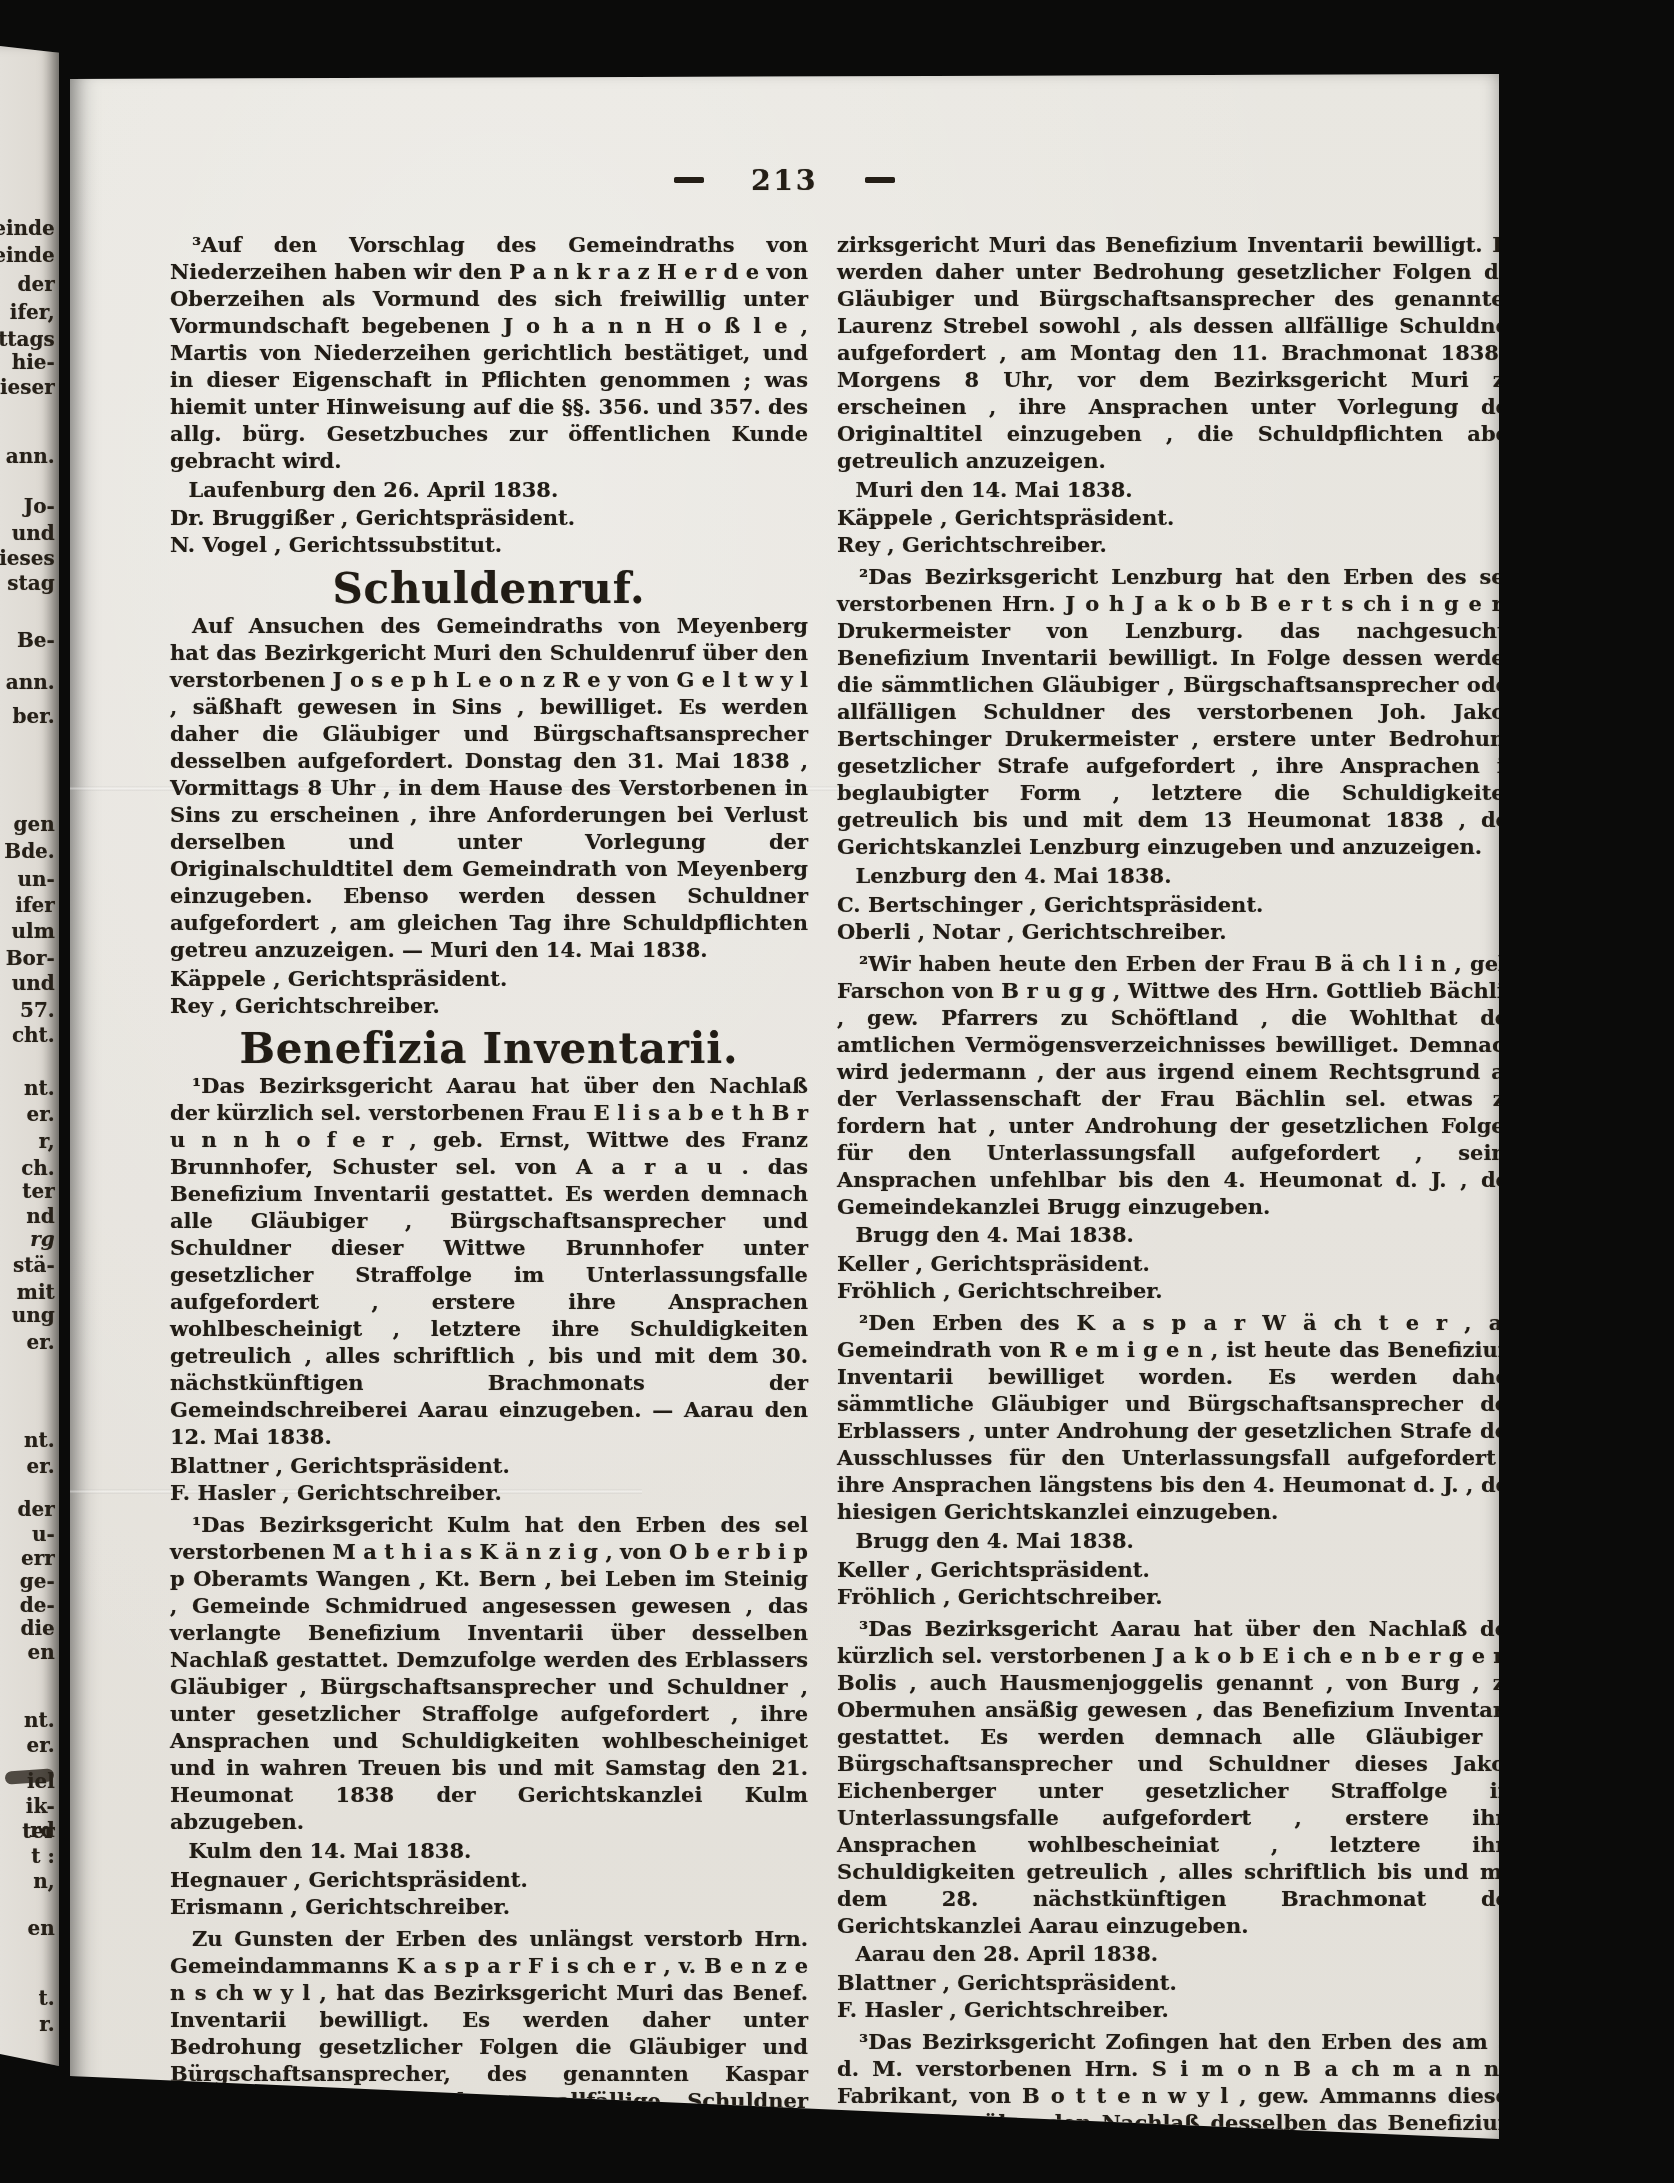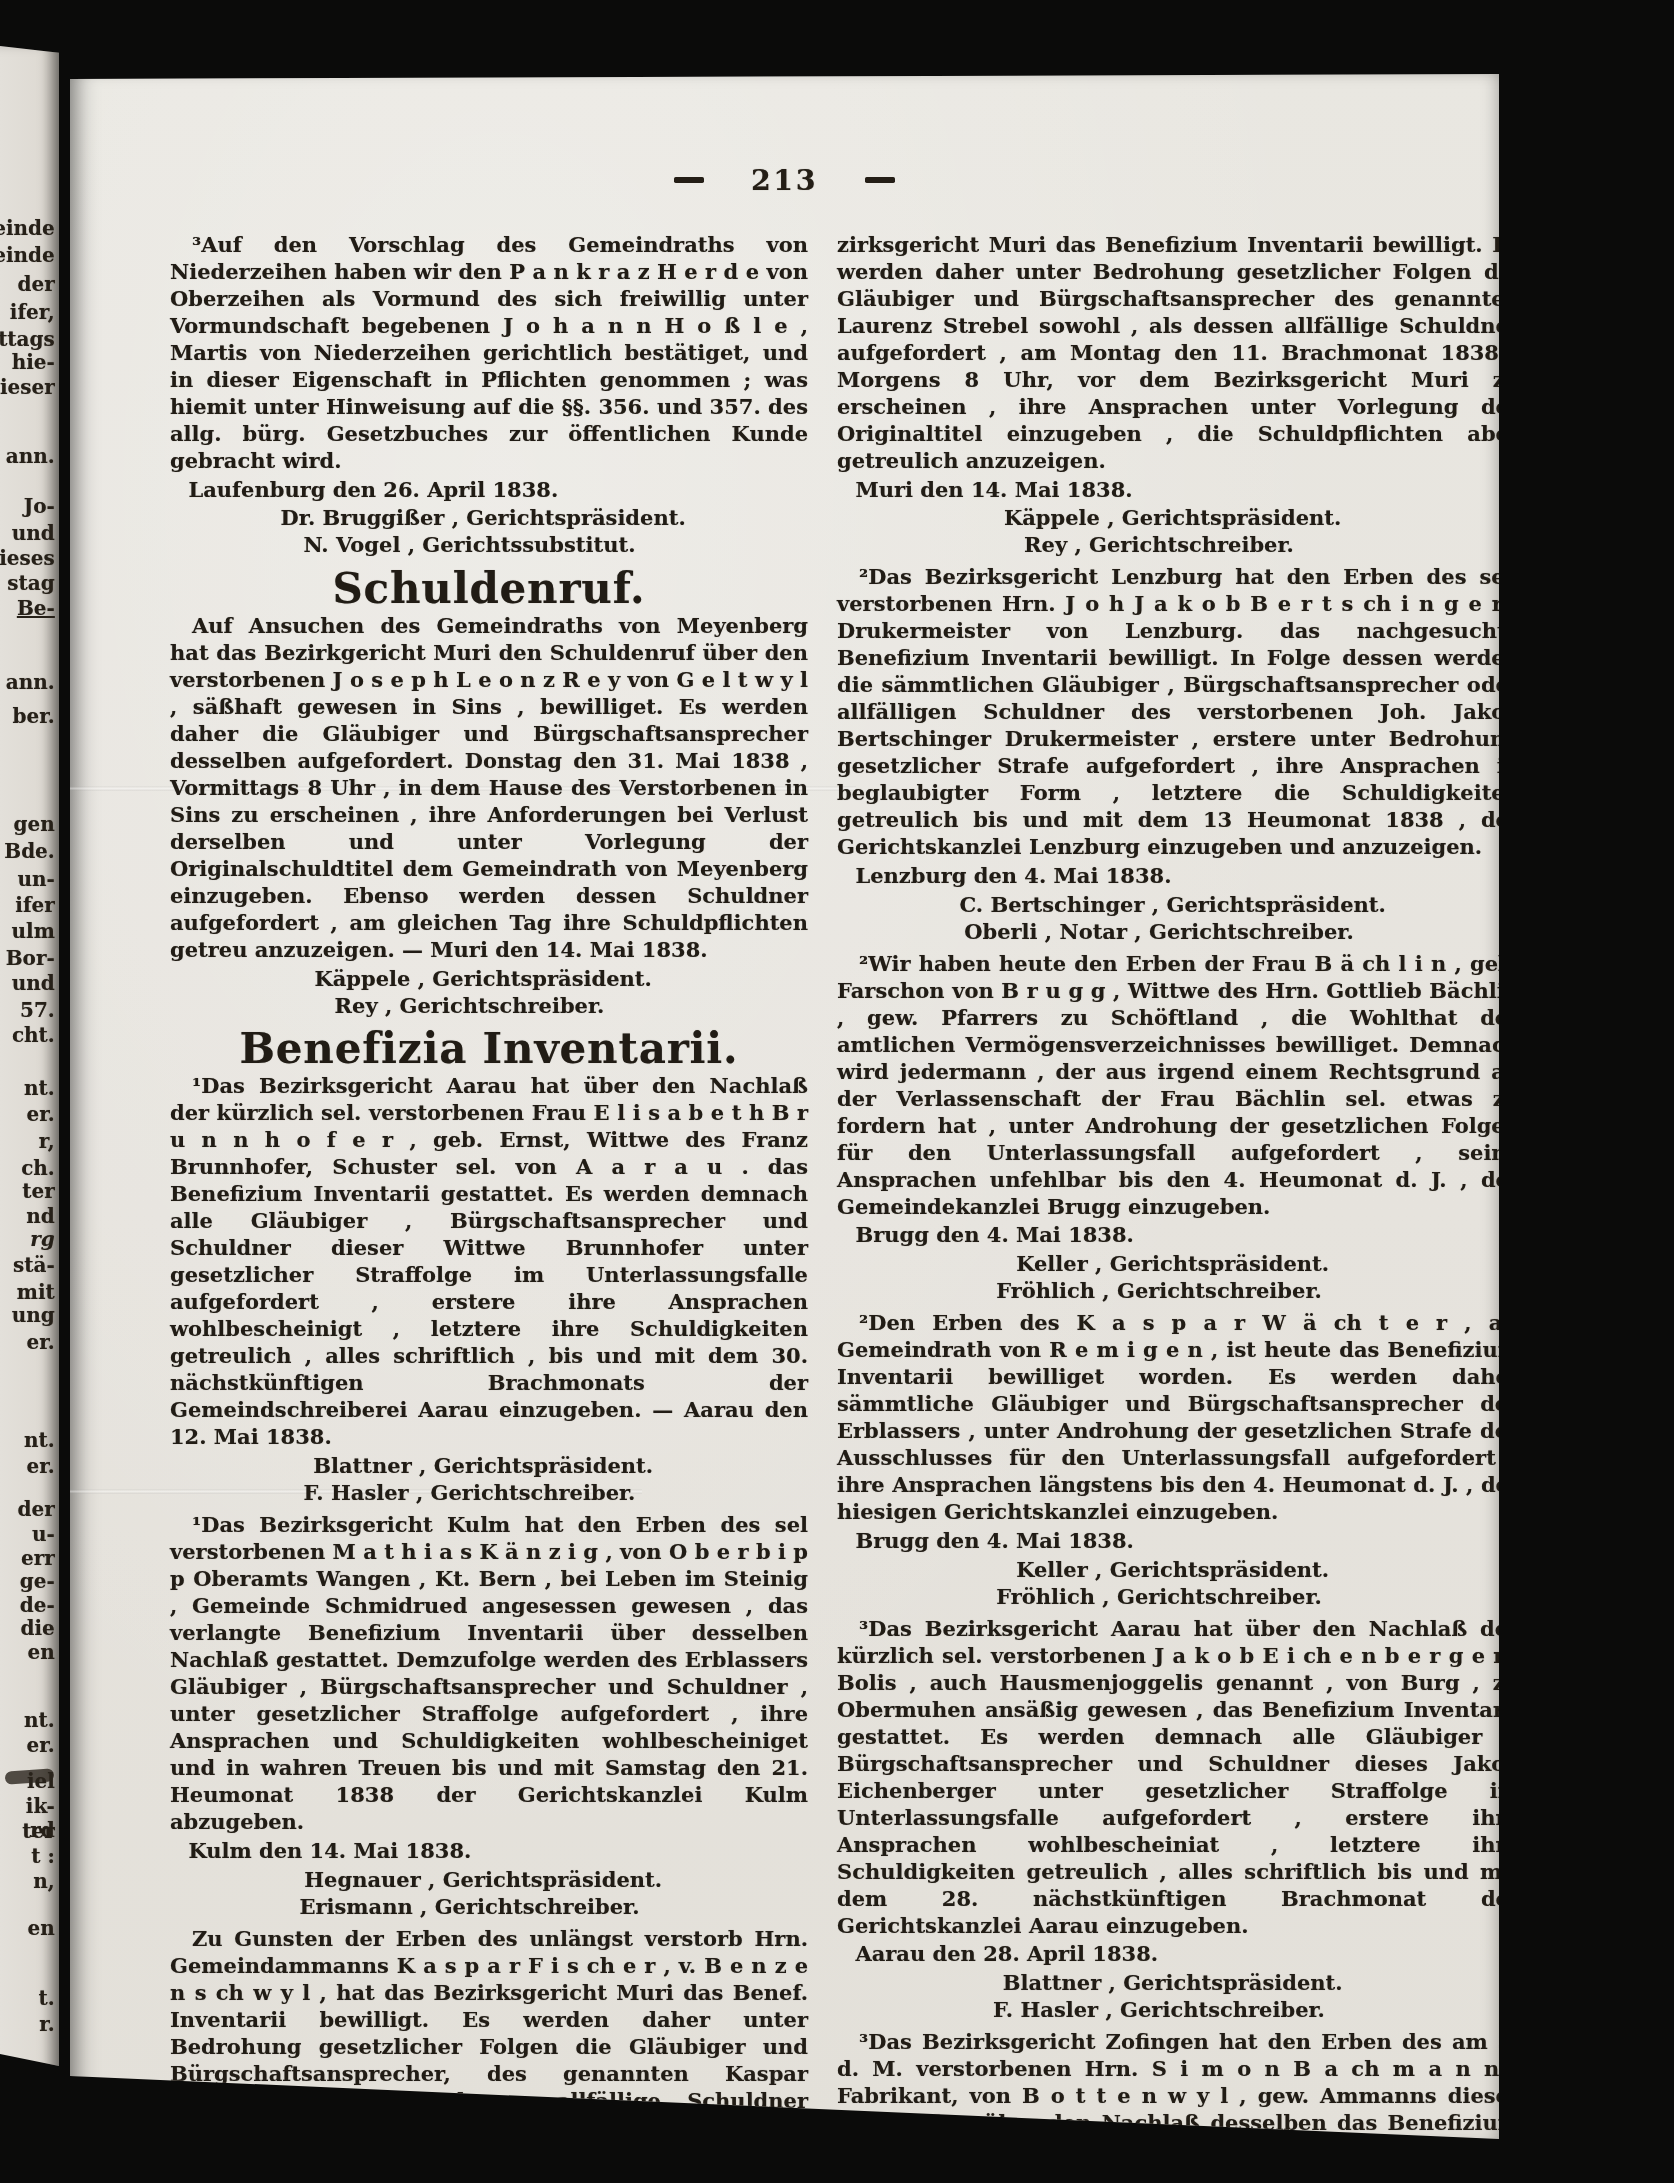--- a/index.html
+++ b/index.html
@@ -64,42 +64,42 @@
   .col-right{left:767px;width:683px;}
   .para{margin:5px 0 0 0;text-indent:22px;}
   .para.no-indent{text-indent:0;}
   .dateline{margin:1.7px 0 0 0;text-indent:18.4px;}
   .heading{
     margin:11.7px 0 5px 0;
     font-size:42px;line-height:37px;font-weight:700;
     text-align:center;letter-spacing:0.8px;
   }
   .sigs{margin:1.7px 0 0 0;}
-  .sig{margin:0;text-align:center;}
+  .sig{margin:0;text-align:left;}
   .sig-president{padding-right:11.7px;}
   .sig-clerk{padding-right:39px;}
 </style>
 </head>
 <body>
 
 <div class="prev-page">
   <div id="frag-container">
       <span class="prev-frag" style="top: 170px;">einde</span>
       <span class="prev-frag" style="top: 197px;">einde</span>
       <span class="prev-frag" style="top: 226px;">der</span>
       <span class="prev-frag" style="top: 254px;">ifer,</span>
       <span class="prev-frag" style="top: 281px;">ttags</span>
       <span class="prev-frag" style="top: 304px;">hie-</span>
       <span class="prev-frag" style="top: 329px;">ieser</span>
       <span class="prev-frag" style="top: 398px;">ann.</span>
       <span class="prev-frag" style="top: 448px;">Jo-</span>
       <span class="prev-frag" style="top: 475px;">und</span>
       <span class="prev-frag" style="top: 500px;">ieses</span>
       <span class="prev-frag" style="top: 525px;">stag</span>
-      <span class="prev-frag" style="top: 550px; text-decoration: underline;">Be-</span>
+      <span class="prev-frag" style="top: 582px;">Be-</span>
       <span class="prev-frag" style="top: 624px;">ann.</span>
       <span class="prev-frag" style="top: 658px;">ber.</span>
       <span class="prev-frag" style="top: 766px;">gen</span>
       <span class="prev-frag" style="top: 793px;">Bde.</span>
       <span class="prev-frag" style="top: 821px;">un-</span>
       <span class="prev-frag" style="top: 847px;">ifer</span>
       <span class="prev-frag" style="top: 873px;">ulm</span>
       <span class="prev-frag" style="top: 900px;">Bor-</span>
       <span class="prev-frag" style="top: 925px;">und</span>
       <span class="prev-frag" style="top: 952px;">57.</span>

